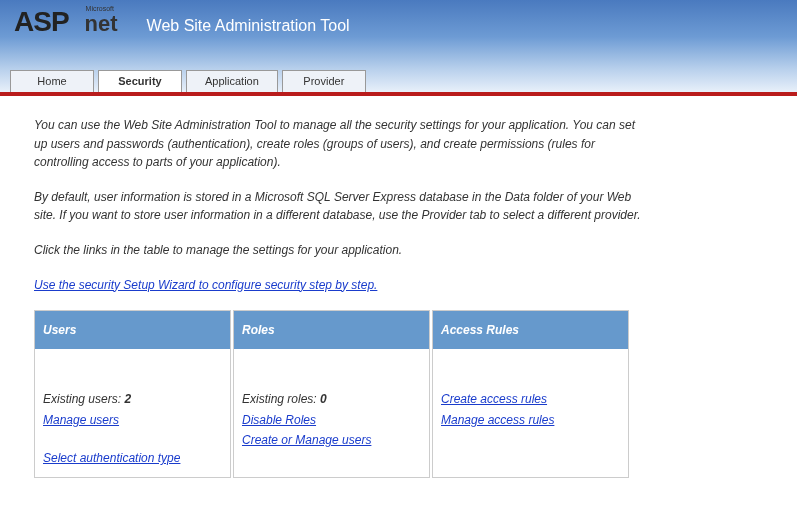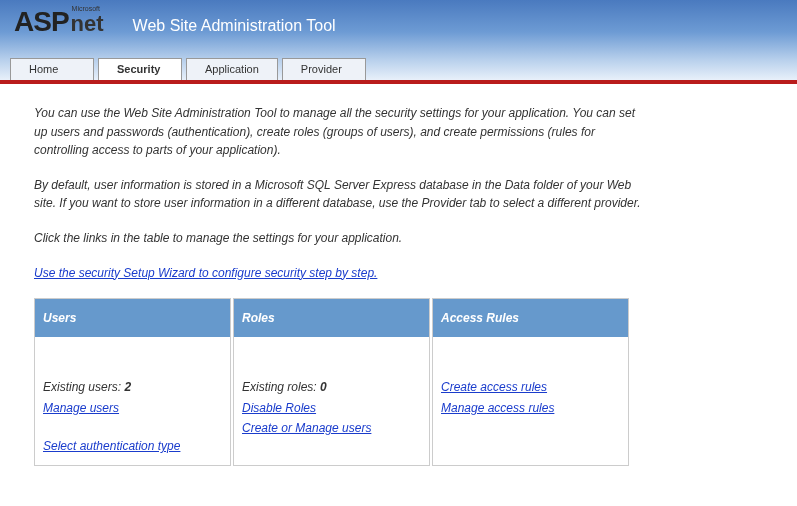--- a/index.html
+++ b/index.html
@@ -1,31 +1,31 @@
 <!DOCTYPE html>
 <html><head>
 <meta charset="utf-8">
 <style>
   * { margin: 0; padding: 0; box-sizing: border-box; }
   body { font-family: Verdana, Geneva, sans-serif; font-size: 12px; color: #333; background: #fff; width: 797px; }
   .header {
     background: linear-gradient(to bottom, #4a7abf 0%, #6d9bd4 40%, #b8d0ec 75%, #e8f0fa 100%);
-    display: flex; align-items: center; padding: 4px 10px 0 10px; height: 80px; position: relative;
+    display: flex; align-items: center; padding: 4px 10px 0 10px; height: 92px; position: relative;
   }
   .logo-wrap { display: flex; align-items: baseline; gap: 10px; position: absolute; top: 6px; left: 14px; }
   .logo { display: flex; align-items: baseline; }
   .logo .asp { font-family: Arial, sans-serif; font-weight: 900; font-size: 28px; color: #222; letter-spacing: -1px; }
-  .logo .net { font-family: Arial, sans-serif; font-weight: 700; font-size: 22px; color: #333; margin-left: 2px; position: relative; }
+  .logo .net { font-family: Arial, sans-serif; font-weight: 700; font-size: 22px; color: #333; margin-left: 16px; position: relative; }
   .logo .ms { font-size: 7px; color: #333; position: absolute; top: -6px; left: 1px; font-weight: normal; }
   .title { color: #fff; font-size: 16px; font-weight: 500; margin-left: 19px; }
   .tabs { position: absolute; bottom: 0; left: 10px; display: flex; gap: 4px; }
   .tab {
     border: 1px solid #999; border-bottom: none; background: #eef2f8;
     padding: 4px 18px; font-size: 11px; color: #333; cursor: pointer;
-    min-width: 84px; text-align: left; font-family: Verdana, sans-serif;
+    min-width: 84px; text-align: center; font-family: Verdana, sans-serif;
   }
   .tab.active { background: #fff; font-weight: bold; padding-bottom: 5px; }
   .content { padding: 20px 20px 20px 34px; border-top: 4px solid #b91c1c; font-style: italic; }
   .paragraph { margin-bottom: 16px; max-width: 610px; line-height: 1.55; }
   .link { color: #1a3ccc; text-decoration: underline; cursor: pointer; }
   .table-row { display: flex; gap: 2px; margin-top: 4px; max-width: 595px; }
   .col { flex: 1; border: 1px solid #ccc; }
   .col-head { background: #6699cc; color: #fff; font-weight: bold; padding: 12px 8px; font-size: 12px; }
   .col-body { padding: 8px; min-height: 96px; line-height: 1.7; margin-top: 32px; }
   .col-body .row-item { display: block; }

